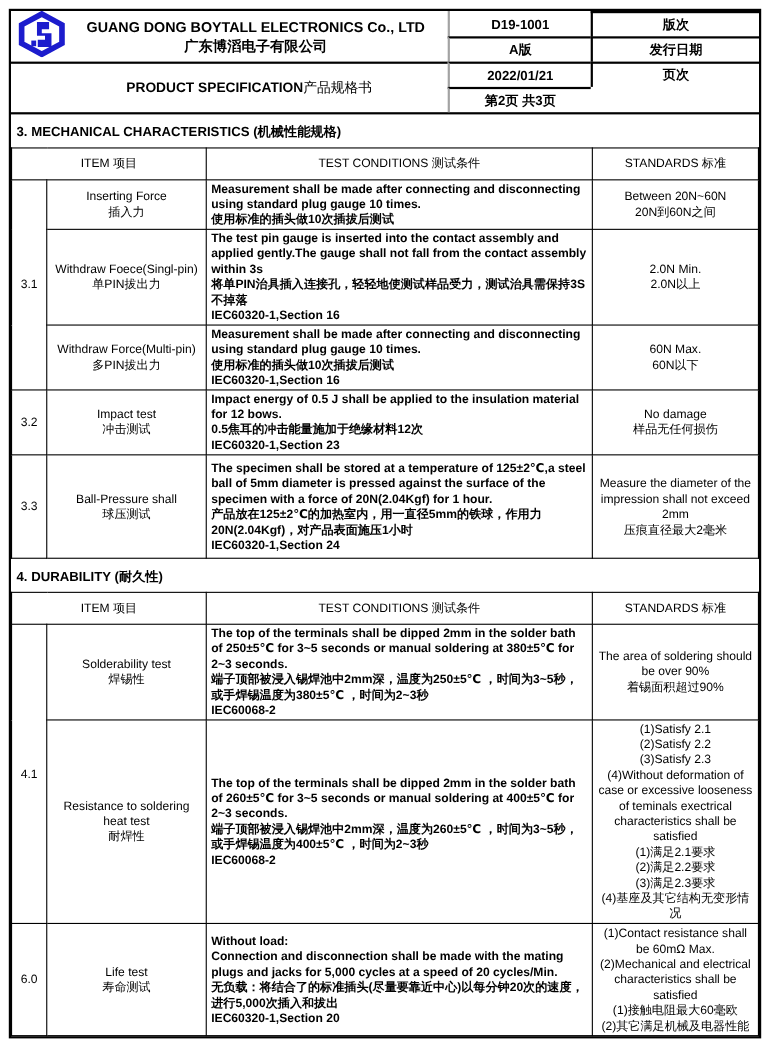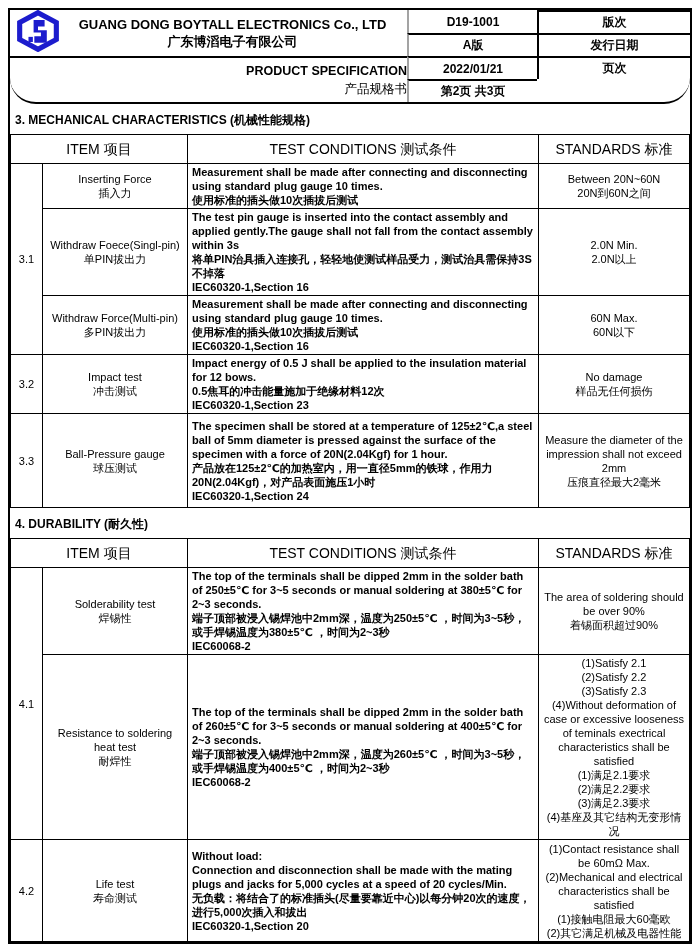--- a/index.html
+++ b/index.html
@@ -13,25 +13,24 @@
     width:684px; min-height:930px; box-sizing:border-box;
     border:2px solid #000; background:#fff;
   }
 
   
   .hdr {
     display:grid;
     grid-template-columns:1fr 130px 153px;
     grid-template-rows:repeat(4,23px);
     border-bottom:2px solid #000;
-    border-radius:26px;
   }
   .hdr-left-top { grid-column:1; grid-row:1/3; display:flex; align-items:center; padding:2px 4px; }
   .hdr-left-bot { grid-column:1; grid-row:3/5; border-top:2px solid #000;
-                  display:flex; flex-direction:column; justify-content:center; align-items:flex-end;padding-left:36px; }
+                  display:flex; flex-direction:row; justify-content:center; align-items:center;padding-left:36px; }
   .logo-box { width:48px; flex:0 0 48px; display:flex; align-items:center; justify-content:center; }
   .hdr-company { flex:1; text-align:center; }
   .hdr-company .en { font-weight:bold; font-size:13px; line-height:17px; letter-spacing:0; }
   .hdr-company .cn { font-weight:bold; font-size:13px; line-height:18px; }
   .hdr-left-bot .en { font-weight:bold; font-size:12.5px; line-height:18px; }
   .hdr-left-bot .cn { font-weight:normal; font-size:12.5px; line-height:18px; }
   .hcell { display:flex; align-items:center; justify-content:center;
            font-weight:bold; font-size:12px; }
   .hlabel { border-left:2px solid #000; }
   .hval   { border-left:2px solid #a3a3a3; }
@@ -42,21 +41,21 @@
 
   
   table.spec { width:100%; border-collapse:collapse; table-layout:fixed; }
   table.spec col.c-num  { width:32px; }
   table.spec col.c-item { width:145px; }
   table.spec col.c-cond { width:351px; }
   table.spec th, table.spec td {
     border:1px solid #000; font-size:11px; line-height:14px;
     padding:1px 4px; vertical-align:middle; overflow:hidden;
   }
-  table.spec th { font-weight:normal; font-size:14px; height:24px; text-align:center; padding:2px; }
+  table.spec th { font-weight:normal; font-size:11px; height:24px; text-align:center; padding:2px; }
   td.num  { text-align:center; padding:1px 1px; }
   td.item { text-align:center; }
   td.cond { text-align:left;font-weight:bold; }
   td.std  { text-align:center; padding-right:2px; }
   .t3 tbody tr:nth-child(1) { height:39px; }
   .t3 tbody tr:nth-child(2) { height:82px; }
   .t3 tbody tr:nth-child(3) { height:56px; }
   .t3 tbody tr:nth-child(4) { height:56px; }
   .t3 tbody tr:nth-child(5) { height:94px; }
   .t4 tbody tr:nth-child(1) { height:86px; }
@@ -174,21 +173,21 @@
           <div>IEC60320-1,Section 23</div>
         </td>
         <td class="std">
           <div>No damage</div>
           <div>样品无任何损伤</div>
         </td>
       </tr>
       <tr>
         <td class="num">3.3</td>
         <td class="item">
-          <div>Ball-Pressure gauge</div>
+          <div>Ball-Pressure shall</div>
           <div>球压测试</div>
         </td>
         <td class="cond">
           <div>The specimen shall be stored at a temperature of 125±2℃,a steel ball of 5mm diameter is pressed against the surface of the specimen with a force of 20N(2.04Kgf) for 1 hour.</div>
           <div>产品放在125±2℃的加热室内，用一直径5mm的铁球，作用力20N(2.04Kgf)，对产品表面施压1小时</div>
           <div>IEC60320-1,Section 24</div>
         </td>
         <td class="std">
           <div>Measure the diameter of the impression shall not exceed 2mm</div>
           <div>压痕直径最大2毫米</div>
@@ -245,21 +244,21 @@
           <div>(2)Satisfy 2.2</div>
           <div>(3)Satisfy 2.3</div>
           <div>(4)Without deformation of case or excessive looseness of teminals exectrical characteristics shall be satisfied</div>
           <div>(1)满足2.1要求</div>
           <div>(2)满足2.2要求</div>
           <div>(3)满足2.3要求</div>
           <div>(4)基座及其它结构无变形情况</div>
         </td>
       </tr>
       <tr>
-        <td class="num">4.2</td>
+        <td class="num">6.0</td>
         <td class="item">
           <div>Life test</div>
           <div>寿命测试</div>
         </td>
         <td class="cond">
           <div>Without load:</div>
           <div>Connection and disconnection shall be made with the mating plugs and jacks for 5,000 cycles at a speed of 20 cycles/Min.</div>
           <div>无负载：将结合了的标准插头(尽量要靠近中心)以每分钟20次的速度，进行5,000次插入和拔出</div>
           <div>IEC60320-1,Section 20</div>
         </td>

